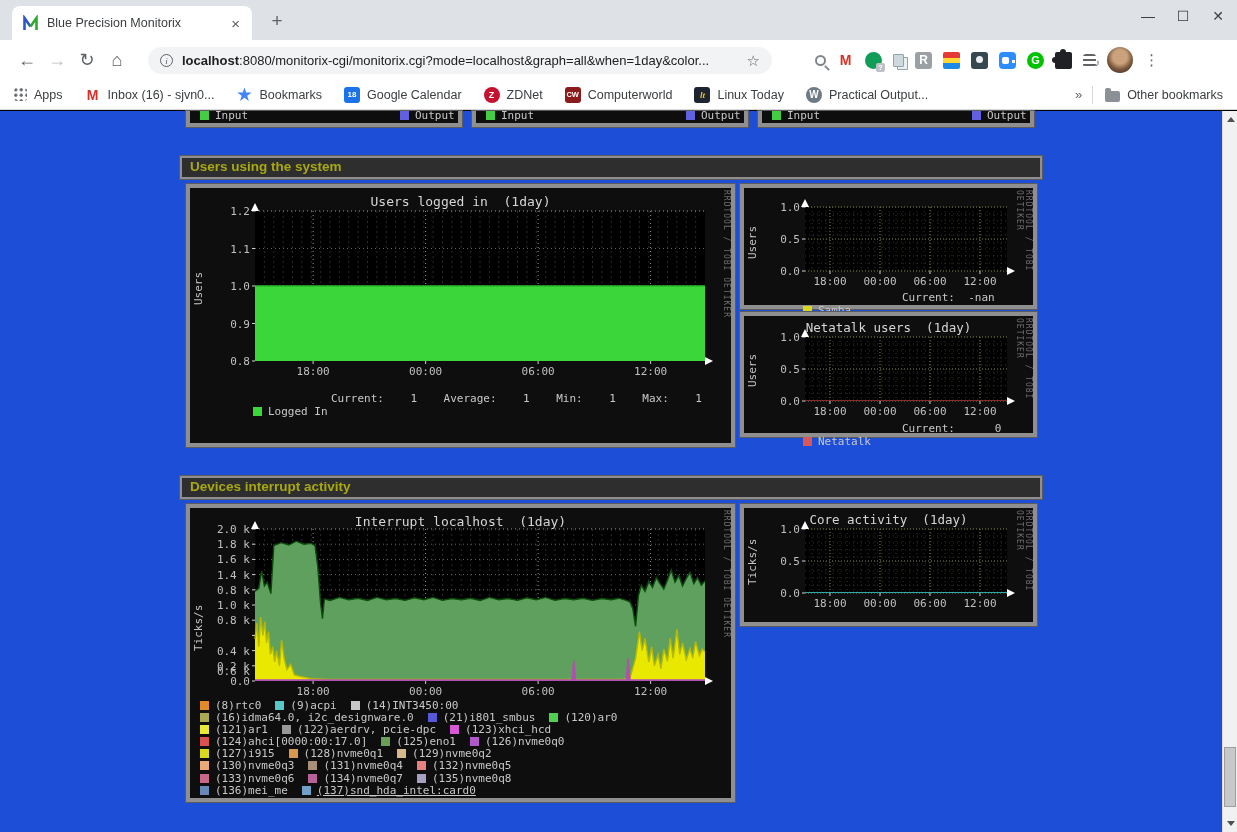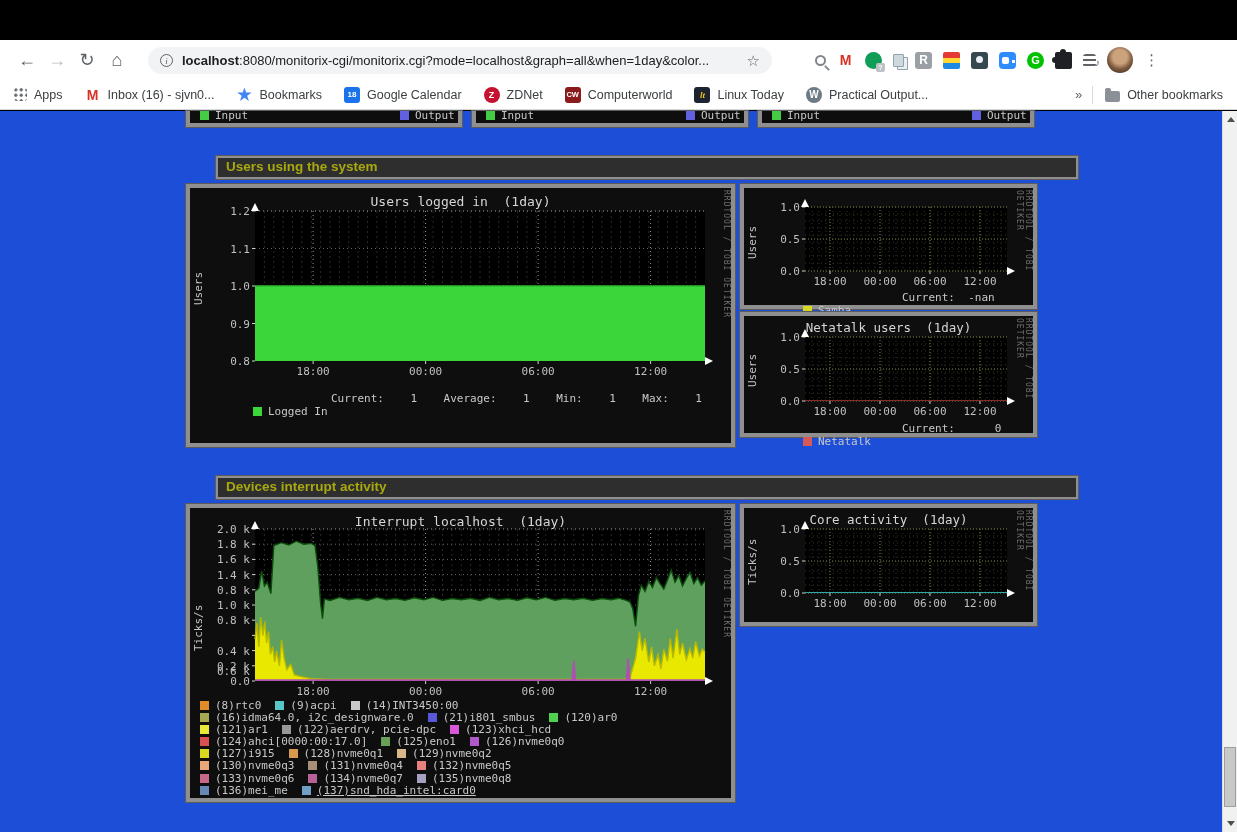--- a/index.html
+++ b/index.html
@@ -85,21 +85,21 @@
   .bm-sep { width:1px; height:18px; background:#d6d9dc; margin-right:12px; }
 
   
   .content { position:absolute; left:0; top:111px; width:1237px; height:721px; background:#1d4ed8; }
 
   .panel { position:absolute; border:4px solid #8f8f8f; outline:1px solid #5c5c5c; background:#0e0e0e; }
   .cutoff { border-top:none; height:16px; background:#0e0e0e; }
   .cutoff .glegend { top:-2px; }
 
   .sec-header { position:absolute; left:180px; width:862px; height:23px; background:#8f8f8f;
-                padding:2px; outline:1px solid #5c5c5c;margin-left:36px; }
+                padding:2px; outline:1px solid #5c5c5c; }
   .sec-header .in { background:#2e2e2e; height:100%; color:#a8a810; font-weight:bold; font-size:13.5px;
                     line-height:18px; padding-left:8px; }
 
   .gtitle { position:absolute; left:0; width:100%; text-align:center; color:#d6d6d6;
             font:13px "DejaVu Sans Mono", monospace; top:6px; white-space:pre; }
   .gtitle.sm { font-size:12.5px; top:4px; }
   .gylabel { position:absolute; left:2px; color:#c4c4c4; font:11px "DejaVu Sans Mono", monospace;
              writing-mode:vertical-rl; transform:rotate(180deg); text-align:center; }
   .watermark { position:absolute; right:0px; top:2px; color:#6e6e6e; font:8px "DejaVu Sans Mono", monospace;
                writing-mode:vertical-rl; letter-spacing:1px; }
@@ -151,20 +151,38 @@
   .sb-up { top:0; } .sb-up::after { top:6px; border-bottom:5px solid #505050; }
   .sb-down { bottom:0; } .sb-down::after { top:5px; border-top:5px solid #505050; }
   .sb-thumb { position:absolute; left:1px; top:636px; width:12px; height:60px; background:#c8c8c8;
               border:1px solid #9e9e9e; }
 </style>
 </head>
 <body>
 
 <div class="browser">
 
+  <div class="tabstrip">
+    <div class="tab">
+      <span class="favicon">
+        <svg width="17" height="17" viewBox="0 0 17 17">
+            <path d="M2.5 15V3l6 8.5" fill="none" stroke="#2b57c9" stroke-width="2.6"></path>
+            <path d="M8.5 11.5l6-8.5V15" fill="none" stroke="#2faa2f" stroke-width="2.6"></path>
+          </svg>
+      </span>
+      <span class="tab-title">Blue Precision Monitorix</span>
+      <span class="tab-close">×</span>
+    </div>
+    <span class="newtab">+</span>
+    <div class="wincontrols">
+      <span class="wc">—</span>
+      <span class="wc">☐</span>
+      <span class="wc">✕</span>
+    </div>
+  </div>
 
   <div class="toolbar">
     <span class="navbtn" style="margin-left:12px">←</span>
     <span class="navbtn disabled">→</span>
     <span class="navbtn">↻</span>
     <span class="navbtn">⌂</span>
     <div class="urlbar">
       <span class="info-icon">i</span>
       <span class="url-text"><b>localhost</b><span>:8080/monitorix-cgi/monitorix.cgi?mode=localhost&amp;graph=all&amp;when=1day&amp;color...</span></span>
       <span class="url-star">☆</span>

